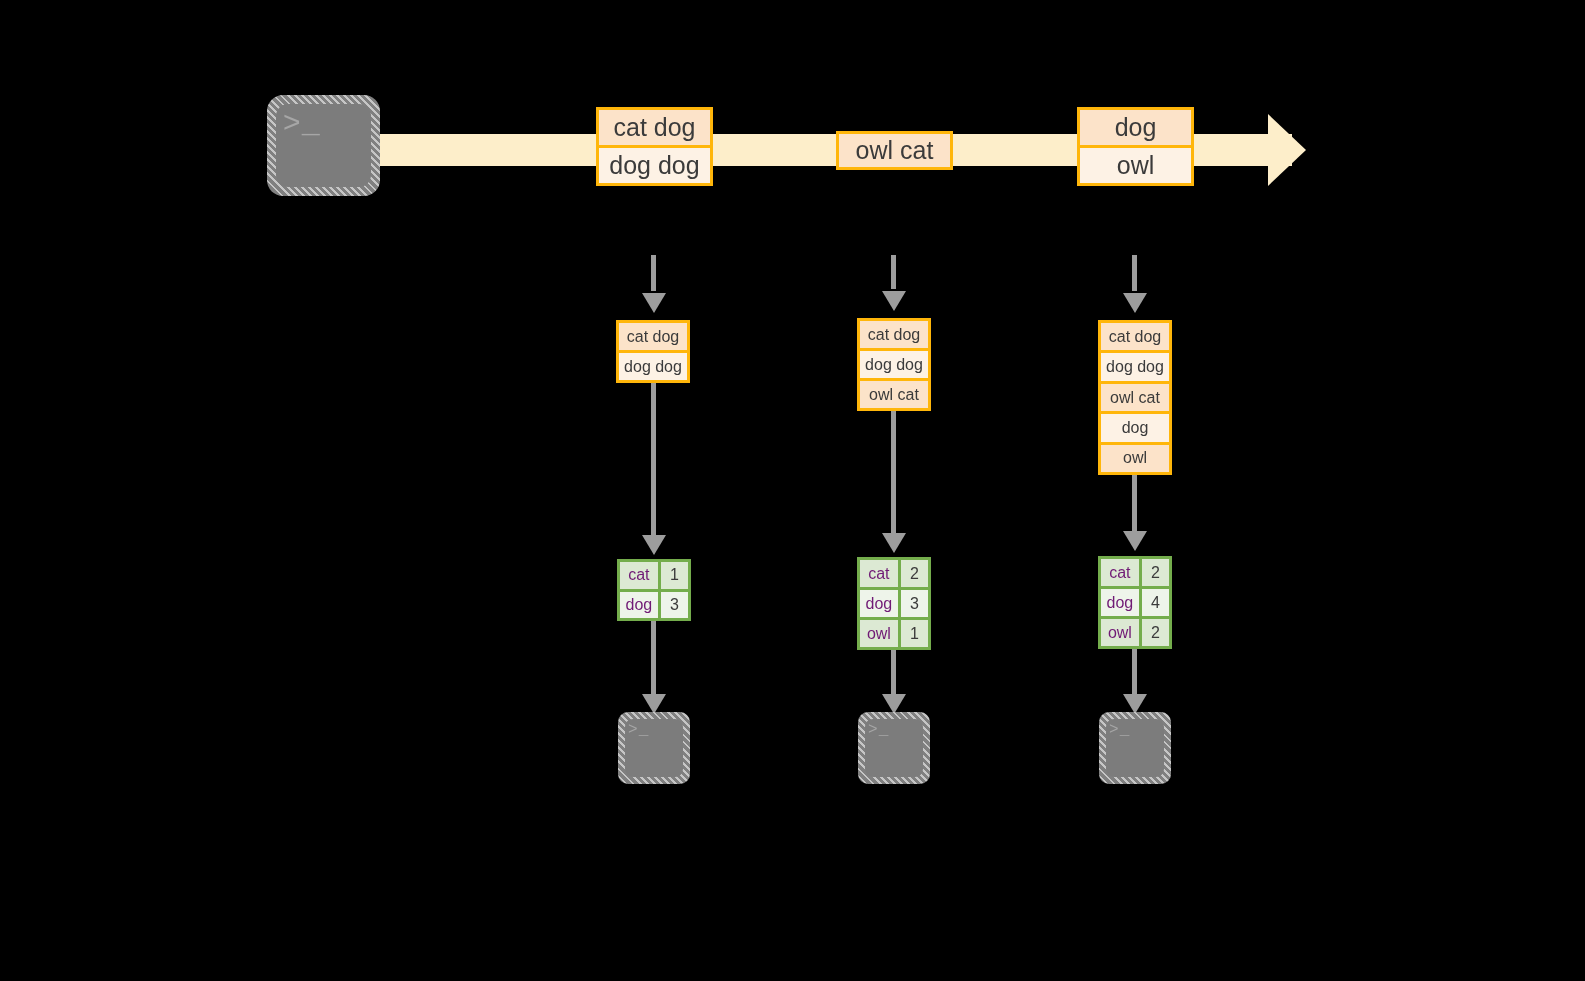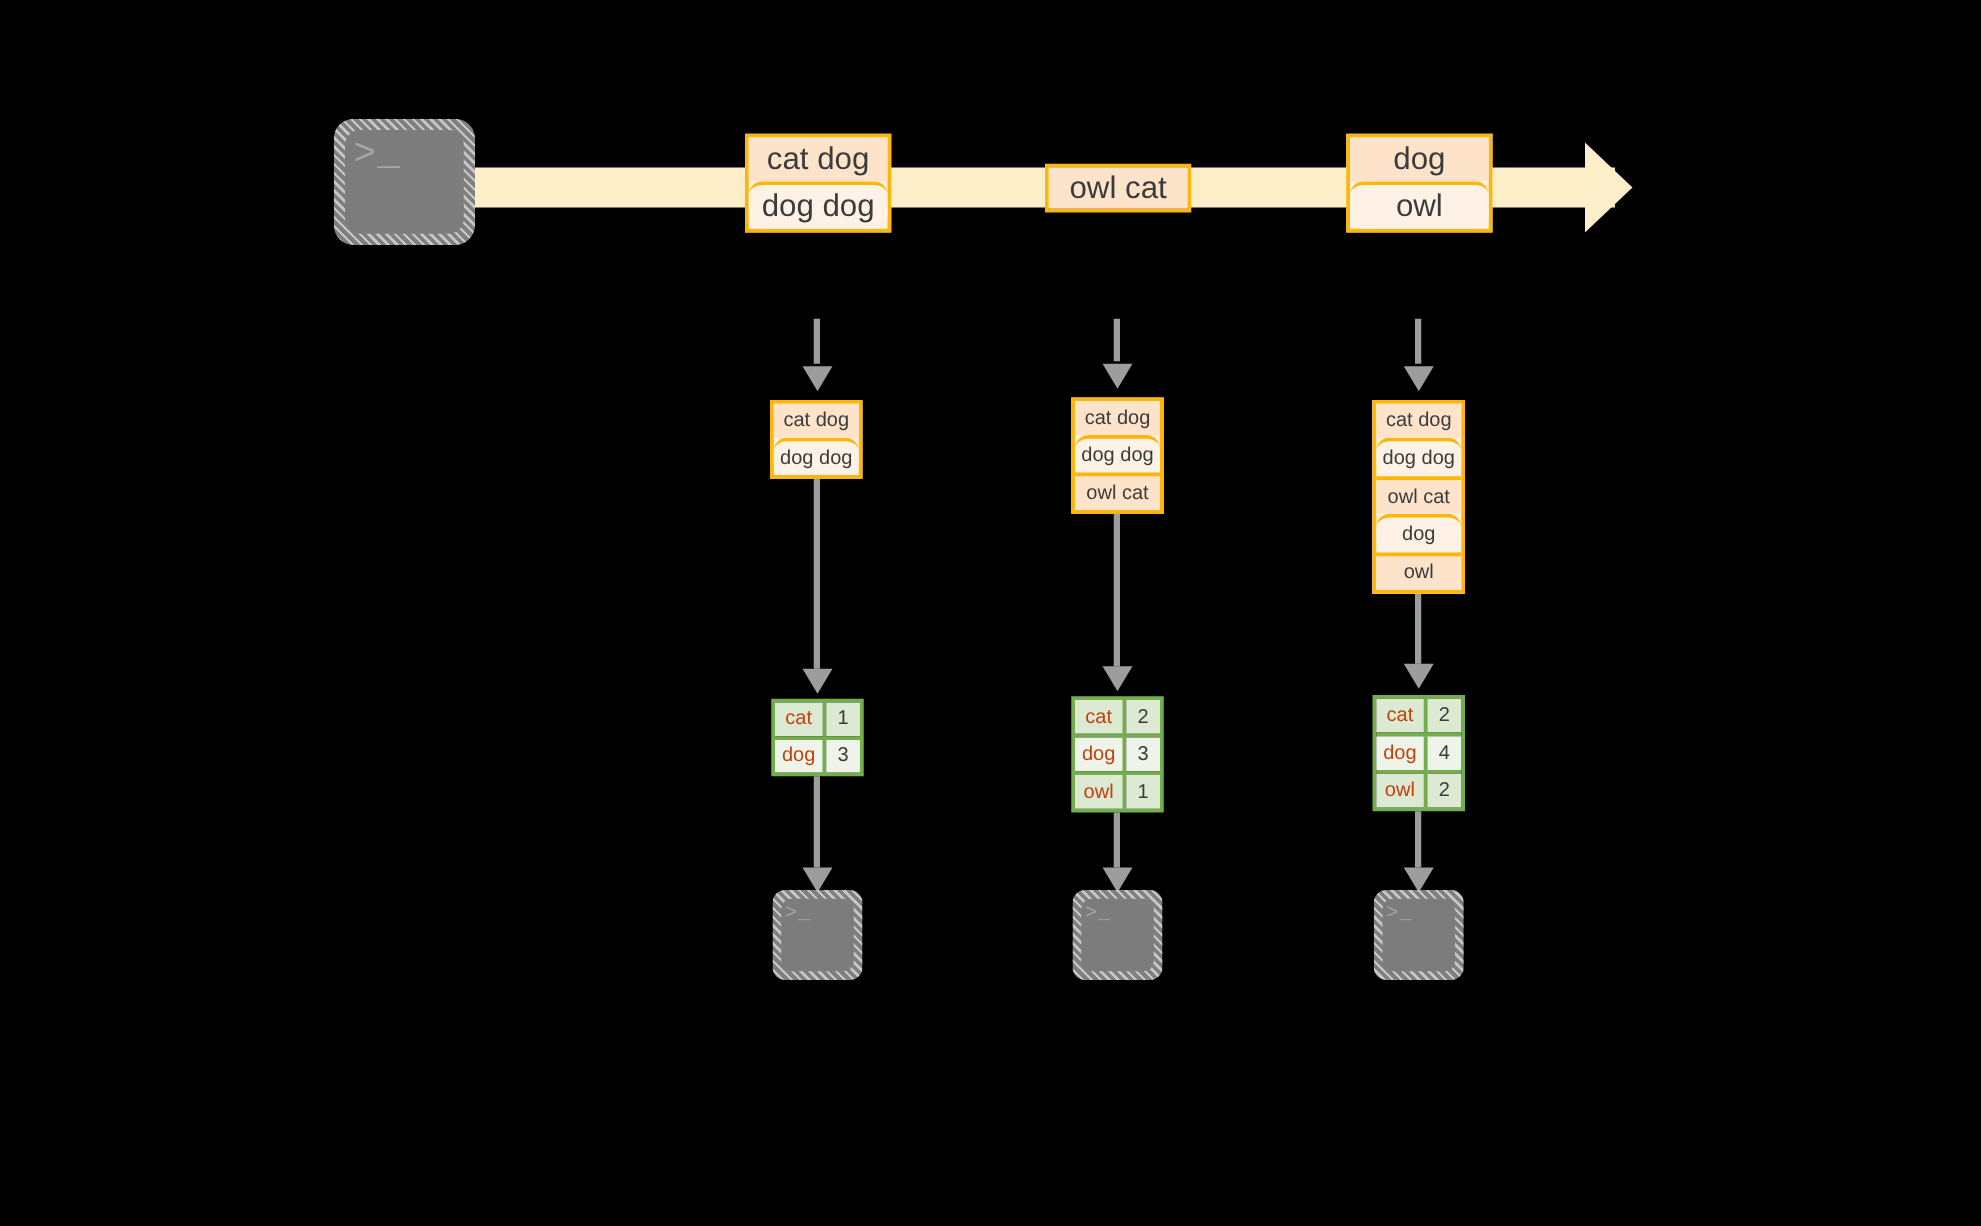--- a/index.html
+++ b/index.html
@@ -72,21 +72,21 @@
   .rec-table .cell {
     flex: 1 1 auto;
     display: flex;
     align-items: center;
     justify-content: center;
     color: #3b3b3b;
     white-space: nowrap;
   }
   .rec-table .cell + .cell { border-top: 3px solid #ffb60a; }
   .rec-table .cell.dark  { background: #fce3c9; }
-  .rec-table .cell.light { background: #fdf2e5; border-radius: 11px; }
+  .rec-table .cell.light { background: #fdf2e5; }
 
   .rec-table.top       { font-size: 25px; }
   .rec-table.mid       { font-size: 16px; }
 
   
   .cnt-table {
     position: absolute;
     border: 3px solid #74ad4c;
     display: flex;
     flex-direction: column;
@@ -95,21 +95,21 @@
   .cnt-table .row {
     flex: 1 1 auto;
     display: flex;
   }
   .cnt-table .row + .row { border-top: 3px solid #74ad4c; }
   .cnt-table .row.dark  .k, .cnt-table .row.dark  .v { background: #dce9d3; }
   .cnt-table .row.light .k, .cnt-table .row.light .v { background: #eef4ea; }
   .cnt-table .k {
     width: 60%;
     display: flex; align-items: center; justify-content: center;
-    color: #c2410c;
+    color: #701a75;
     border-right: 3px solid #74ad4c;
   }
   .cnt-table .v {
     width: 40%;
     display: flex; align-items: center; justify-content: center;
     color: #3b3b3b;
   }
 
   
   .arrow-shaft {

